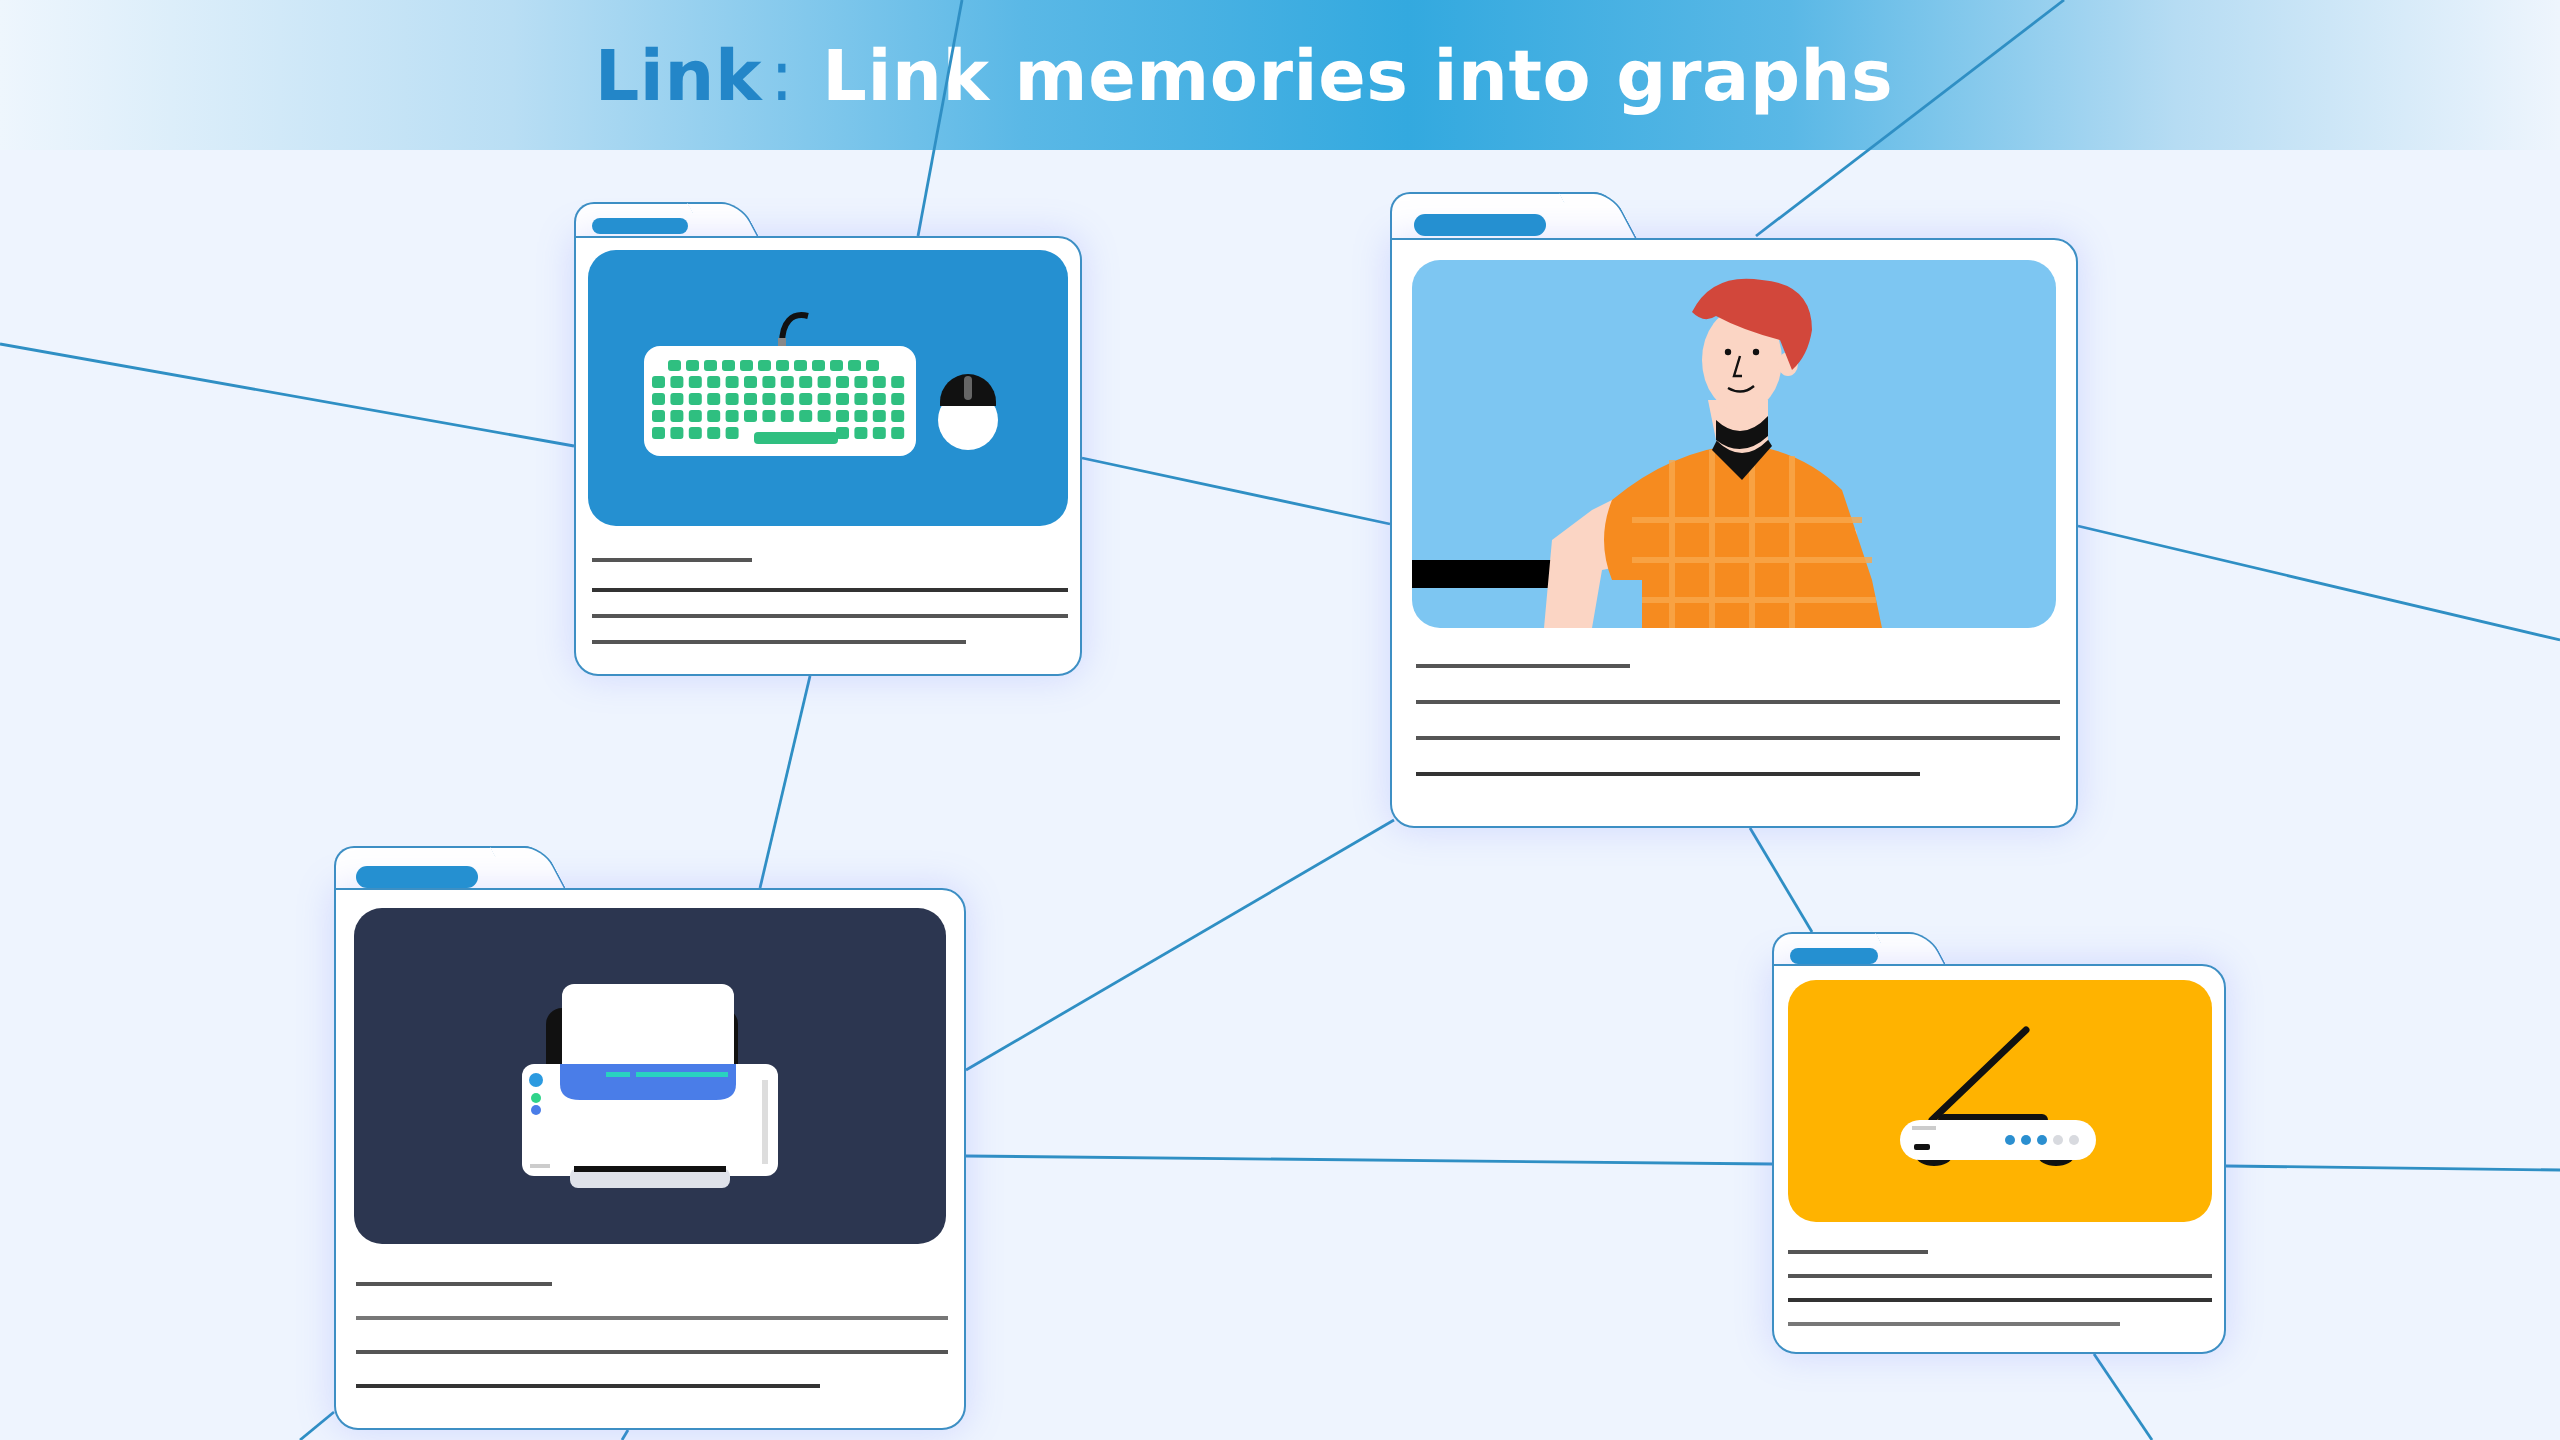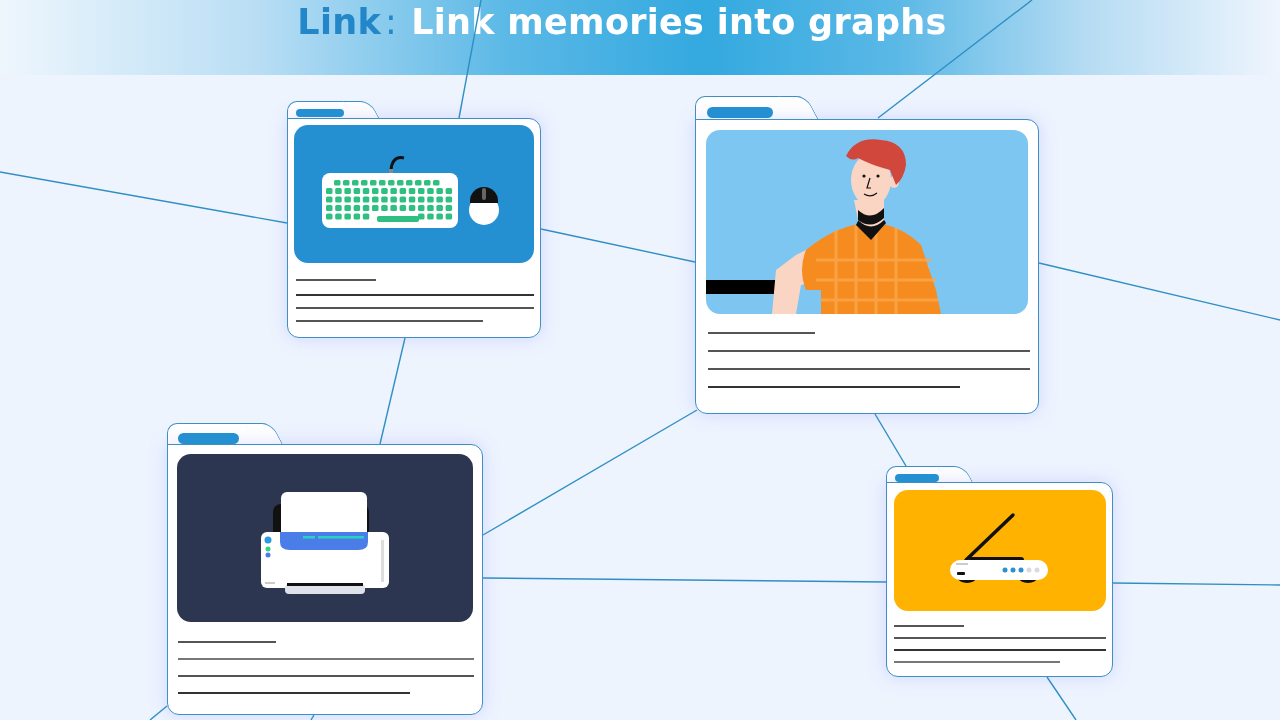--- a/index.html
+++ b/index.html
@@ -1,19 +1,19 @@
 <!DOCTYPE html>
 <html><head>
 <meta charset="utf-8">
 <style>
   html,body{margin:0;padding:0;}
   body{width:1280px;height:720px;overflow:hidden;position:relative;background:#eef4fe;font-family:"DejaVu Sans","Liberation Sans",sans-serif;}
   .header{position:absolute;left:0;top:0;width:1280px;height:75px;
     background:linear-gradient(90deg,#eef6fd 0%,#b9def4 20%,#5ab8e6 40%,#33a9df 55%,#5ab8e6 70%,#b6dcf3 85%,#eef5fd 100%);
-    display:flex;justify-content:center;z-index:1;}
+    display:flex;align-items:center;justify-content:center;z-index:1;}
   .header-title{font-size:35px;font-weight:bold;letter-spacing:0.3px;margin-left:-36px;margin-top:2px;}
   .title-key{color:#2386c8;}
   .title-sep{color:#2386c8;margin:0 14px 0 4px;font-weight:normal;}
   .title-main{color:#ffffff;}
   svg.lines{position:absolute;left:0;top:0;z-index:2;}
   .card{position:absolute;z-index:3;}
   .card .tab{position:absolute;left:0;top:0;background:#fff;border:1.5px solid #3d8fc4;border-bottom:none;border-radius:10px 10px 0 0;box-sizing:border-box;}
   .card .tab::after{content:"";position:absolute;right:-14px;top:-1.5px;width:26px;height:100%;background:#fff;border-top:1.5px solid #3d8fc4;border-right:1.5px solid #3d8fc4;border-radius:0 10px 0 0;transform:skewX(28deg);transform-origin:bottom left;}
   .card .body{position:absolute;left:0;background:#fff;border:1.5px solid #3d8fc4;border-radius:0 12px 12px 12px;box-sizing:border-box;box-shadow:0 0 18px rgba(120,130,255,0.25);}
   .card .pill{position:absolute;background:#2590d1;border-radius:6px;z-index:2;}

